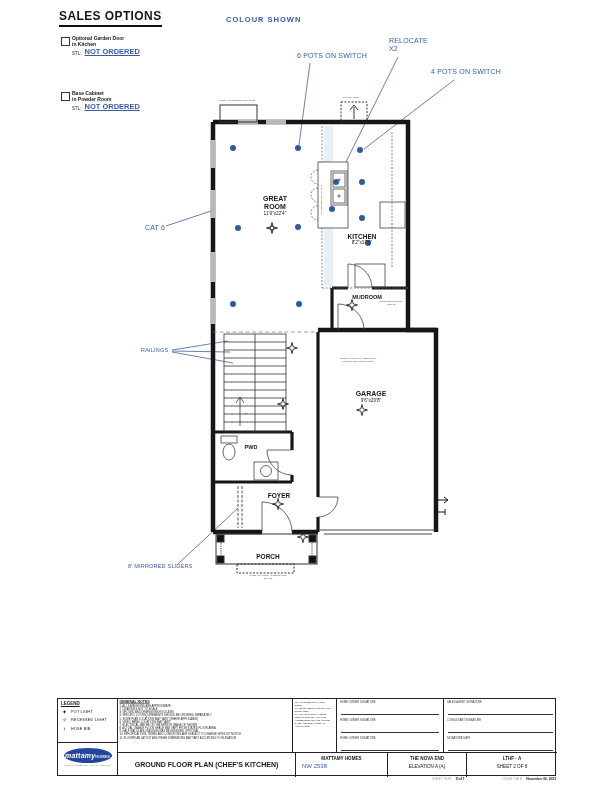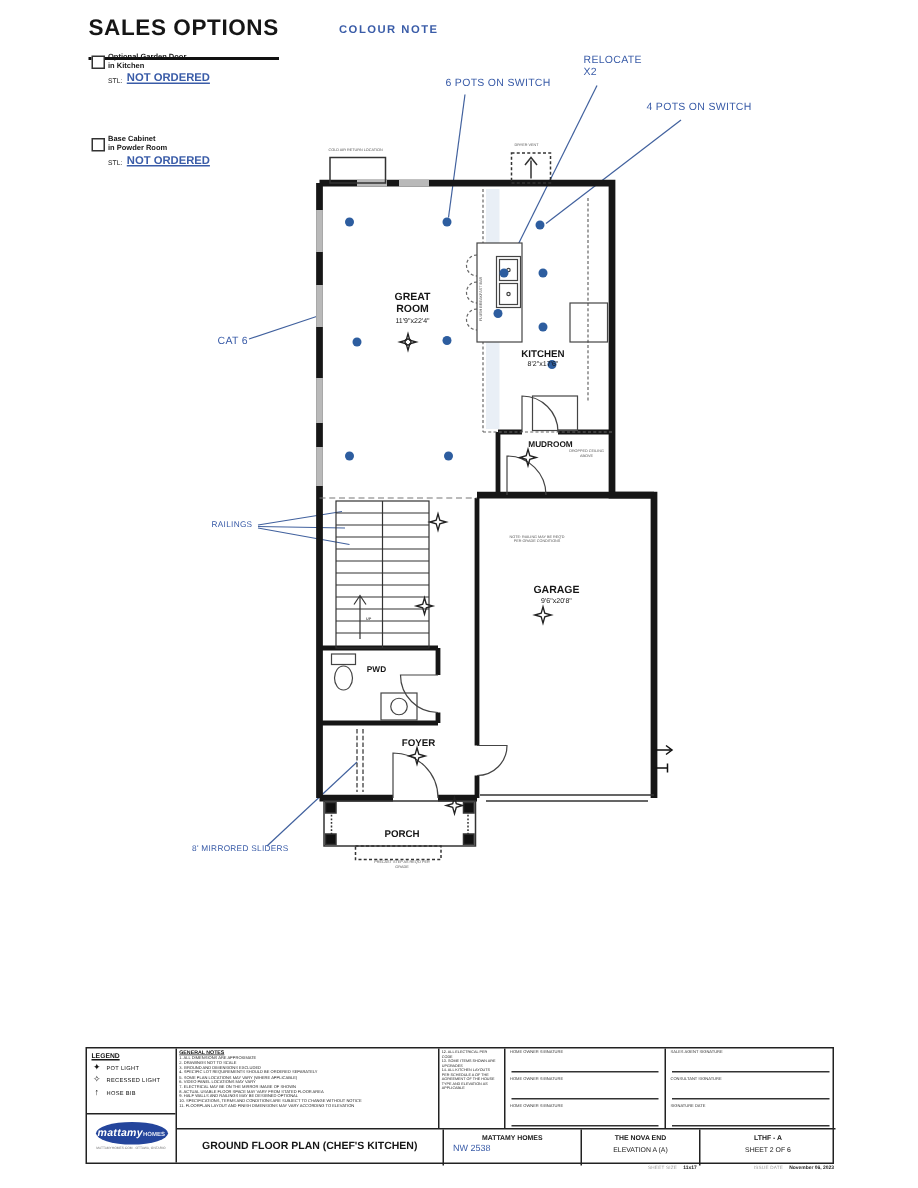--- a/index.html
+++ b/index.html
@@ -1,21 +1,21 @@
 <!DOCTYPE html>
 <html><head>
 <meta charset="utf-8">
 <style>
   html,body{margin:0;padding:0;background:#fff;}
   .page{position:relative;width:612px;height:792px;background:#fff;overflow:hidden;
         font-family:"Liberation Sans",sans-serif;color:#161616;}
   .lbl{position:absolute;white-space:nowrap;line-height:1.15;}
   .ann{font-size:7px;letter-spacing:.2px;color:#3a5ca8;}
   .ann-s{font-size:5.5px;letter-spacing:.2px;color:#3a5ca8;}
-  .head{font-size:15px;font-weight:800;letter-spacing:.4px;border-bottom:2px solid #111;padding-bottom:11px;}
+  .head{font-size:12px;font-weight:800;letter-spacing:.4px;border-bottom:2px solid #111;padding-bottom:1px;}
   .optname{font-size:5px;font-weight:bold;line-height:1.25;}
   .stlrow{display:flex;align-items:flex-end;gap:3px;}
   .stl{font-size:4.5px;color:#222;}
   .notordered{font-size:7.5px;font-weight:bold;color:#3a5ca8;text-decoration:underline;}
   .cspec{font-size:7.5px;font-weight:bold;letter-spacing:1px;color:#3a5ca8;}
   .room{font-weight:bold;text-align:center;transform:translateX(-50%);}
   .r7{font-size:7px;} .r65{font-size:6.5px;} .r55{font-size:5.5px;}
   .dims{font-size:4.7px;font-weight:normal;}
   .tiny{font-size:5px;color:#555;transform:scale(.5);transform-origin:0 0;white-space:normal;line-height:1.15;}
   .tinyc{text-align:center;}
@@ -204,21 +204,21 @@
   <div class="chk" style="left:61px;top:92px;"></div>
   <div class="lbl optname" style="left:72px;top:90px;">
     <div>Base Cabinet</div>
     <div>in Powder Room</div>
   </div>
   <div class="lbl stlrow" style="left:72px;top:103px;">
     <span class="stl">STL:</span>
     <span class="notordered">NOT ORDERED</span>
   </div>
 
-  <div class="lbl cspec" style="left:226px;top:16px;">COLOUR NOTE</div>
+  <div class="lbl cspec" style="left:226px;top:16px;">COLOUR SHOWN</div>
 
   <div class="lbl ann" style="left:297px;top:52px;">6 POTS ON SWITCH</div>
   <div class="lbl ann" style="left:389px;top:37px;">
     <div>RELOCATE</div>
     <div>X2</div>
   </div>
   <div class="lbl ann" style="left:431px;top:68px;">4 POTS ON SWITCH</div>
   <div class="lbl ann" style="left:145px;top:224px;">CAT 6</div>
   <div class="lbl ann-s" style="left:141px;top:347px;">RAILINGS</div>
   <div class="lbl ann-s" style="left:128px;top:563px;">8' MIRRORED SLIDERS</div>

